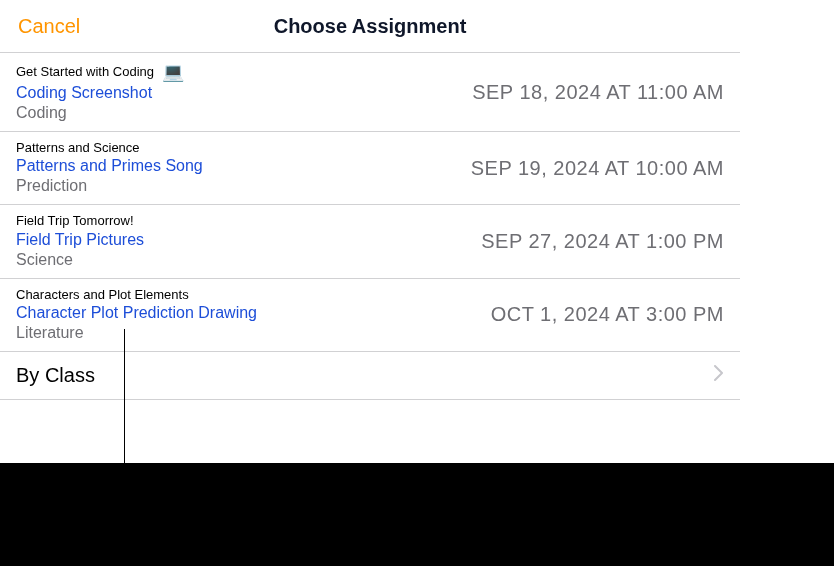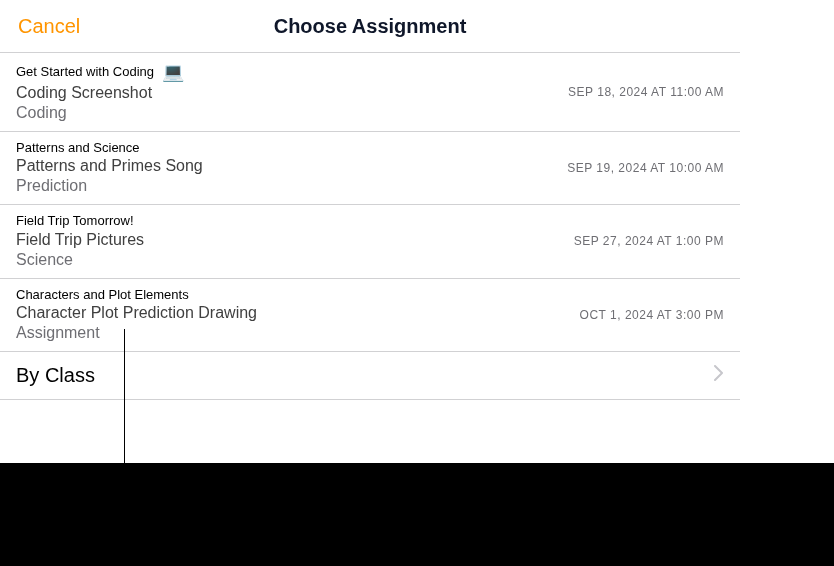--- a/index.html
+++ b/index.html
@@ -6,23 +6,23 @@
   html, body { width: 834px; height: 566px; font-family: -apple-system, "Helvetica Neue", Helvetica, Arial, sans-serif; background: #fff; }
   .sheet { width: 740px; height: 463px; background: #fff; position: relative; }
   .header { height: 53px; display: flex; align-items: center; position: relative; border-bottom: 1px solid #d1d1d3; }
   .cancel { position: absolute; left: 18px; top: 50%; transform: translateY(-50%); color: #ff9500; font-size: 20px; font-weight: 400; cursor: pointer; }
   .title { margin: 0 auto; font-size: 20px; font-weight: 700; color: #0f172a; }
   .list { }
   .row { display: flex; align-items: center; justify-content: space-between; padding: 8px 16px; border-bottom: 1px solid #d1d1d3; min-height: 68px; cursor: pointer; }
   .row .left { display: flex; flex-direction: column; gap: 0; }
   .row .titleLine { display: flex; align-items: center; gap: 8px; }
   .row .aTitle { font-size: 13px; font-weight: 400; color: #000; line-height: 1.25; }
-  .row .aSub  { font-size: 16px; font-weight: 400; color: #404040; line-height: 1.25; }
+  .row .aSub  { font-size: 16px; font-weight: 400; color: #1d4ed8; line-height: 1.25; }
   .row .aCat  { font-size: 16px; font-weight: 400; color: #6e6e73; line-height: 1.25; }
-  .row .date  { font-size: 12px; font-weight: 400; color: #6e6e73; letter-spacing: 0.5px; text-align: right; }
+  .row .date  { font-size: 20px; font-weight: 400; color: #6e6e73; letter-spacing: 0.5px; text-align: right; }
   .byclass { display: flex; align-items: center; justify-content: space-between; padding: 0 16px; height: 48px; border-bottom: 1px solid #d1d1d3; cursor: pointer; }
   .byclass .label { font-size: 20px; color: #000; }
   .byclass .chev { color: #c7c7cc; }
   .emoji { font-size: 18px; }
   .annot { width: 834px; height: 103px; background: #000; position: relative; }
   .callout-line { position: absolute; left: 124px; top: 329px; width: 1px; height: 165px; background: #000; z-index: 5; }
 </style>
 </head>
 <body>
 
@@ -68,21 +68,21 @@
       </div>
       <span class="date">SEP 27, 2024 AT 1:00 PM</span>
     </div>
 
     <div class="row">
       <div class="left">
         <div class="titleLine">
           <span class="aTitle">Characters and Plot Elements</span>
         </div>
         <span class="aSub">Character Plot Prediction Drawing</span>
-        <span class="aCat">Assignment</span>
+        <span class="aCat">Literature</span>
       </div>
       <span class="date">OCT 1, 2024 AT 3:00 PM</span>
     </div>
 
     <div class="byclass">
       <span class="label">By Class</span>
       <span class="chev">
         <svg width="10" height="16" viewBox="0 0 10 16">
             <path d="M1 1 L8 8 L1 15" stroke="#c7c7cc" stroke-width="2" fill="none" stroke-linecap="round" stroke-linejoin="round"></path>
           </svg>

